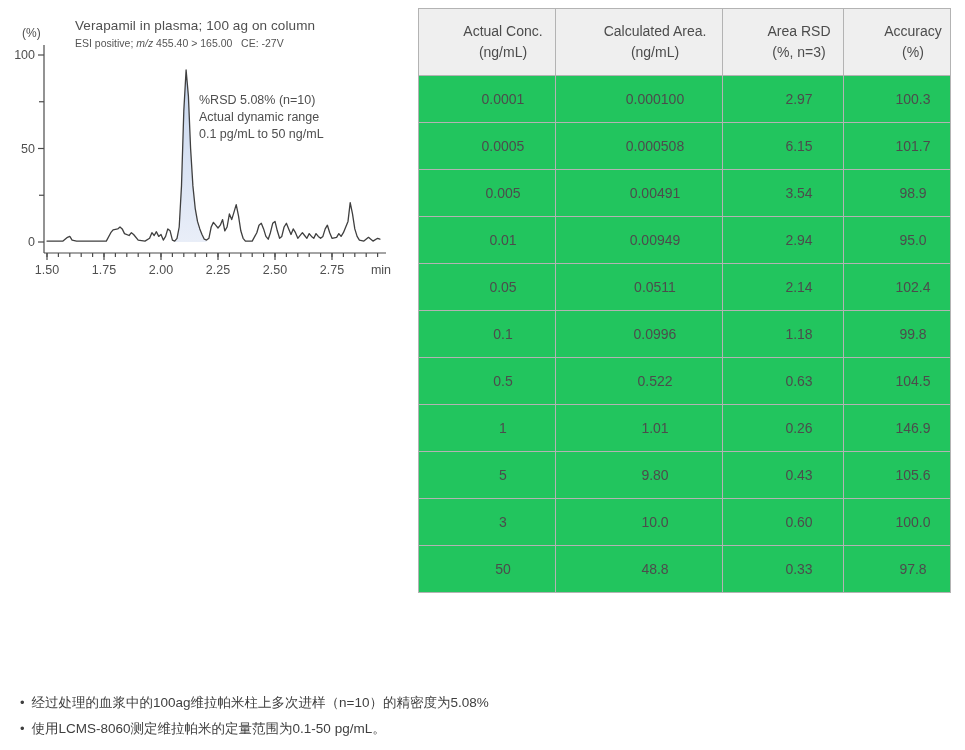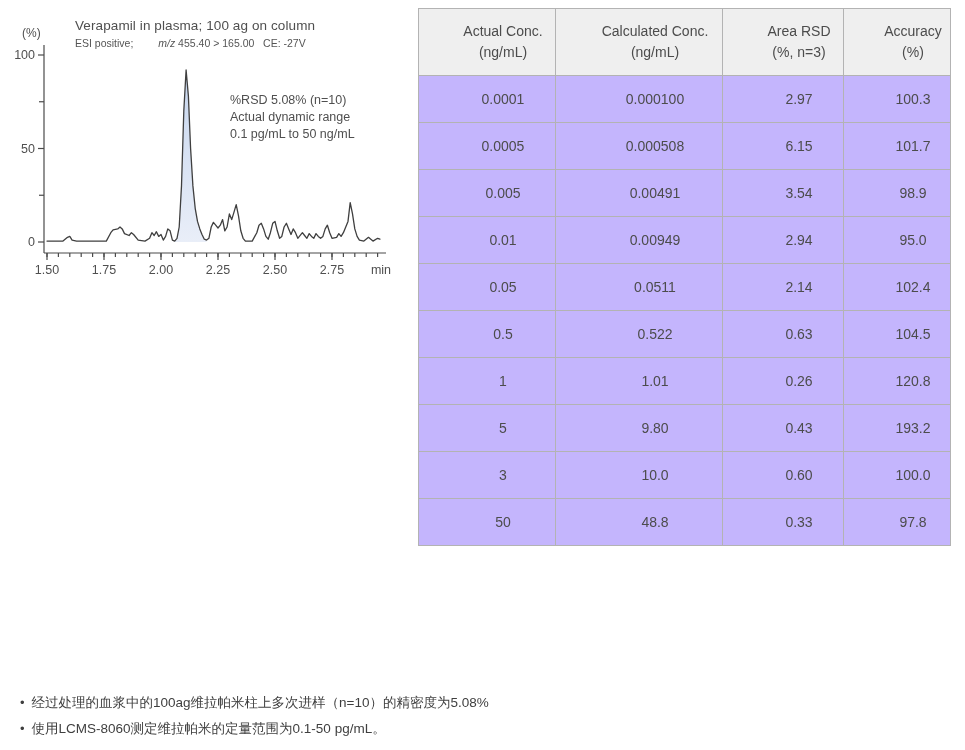--- a/index.html
+++ b/index.html
@@ -24,27 +24,27 @@
   }
   #chrom-svg { position: absolute; left: 0; top: 0; }
   .chart-title {
     position: absolute; left: 67px; top: 10px;
     font-size: 13.5px; color: #4f4f4f; letter-spacing: 0.1px; text-align: center;
   }
   .chart-subtitle {
     position: absolute; left: 67px; top: 29px;
     font-size: 10.5px; color: #555555; white-space: pre;
   }
-  .chart-subtitle .mz { font-style: italic; margin-left: 22px; }
+  .chart-subtitle .mz { font-style: italic; }
   .y-unit-label {
     position: absolute; left: 14px; top: 18px;
     font-size: 12px; color: #4f4f4f;
   }
   .annotation {
-    position: absolute; left: 222px; top: 84px;
+    position: absolute; left: 191px; top: 84px;
     font-size: 12.5px; color: #4f4f4f; line-height: 17px;
   }
 
   
   #results-table {
     position: absolute;
     left: 418px; top: 8px;
     width: 532px;
     border-collapse: collapse;
     table-layout: fixed;
@@ -58,21 +58,21 @@
     font-weight: normal;
     padding-left: 32px;
   }
   #results-table th {
     background: #efefef;
     height: 67px;
     line-height: 21px;
     font-size: 14px;
     color: #4c4c4c;
   }
-  #results-table td { height: 47px; background: #c4b5fd; }
+  #results-table td { height: 47px; background: #22c55e; }
   col.c1 { width: 137px; }
   col.c2 { width: 167px; }
   col.c3 { width: 121px; }
   col.c4 { width: 107px; }
 
   
   #notes {
     position: absolute;
     left: 20px; top: 690px;
     font-size: 13.5px;
@@ -174,21 +174,21 @@
         <col class="c3">
         <col class="c4">
     </colgroup>
     <thead>
       <tr>
         <th>
           <div>Actual Conc.</div>
           <div>(ng/mL)</div>
         </th>
         <th>
-          <div>Calculated Conc.</div>
+          <div>Calculated Area.</div>
           <div>(ng/mL)</div>
         </th>
         <th>
           <div>Area RSD</div>
           <div>(%, n=3)</div>
         </th>
         <th>
           <div>Accuracy</div>
           <div>(%)</div>
         </th>
@@ -219,36 +219,42 @@
           <td>2.94</td>
           <td>95.0</td>
         </tr>
         <tr>
           <td>0.05</td>
           <td>0.0511</td>
           <td>2.14</td>
           <td>102.4</td>
         </tr>
         <tr>
+          <td>0.1</td>
+          <td>0.0996</td>
+          <td>1.18</td>
+          <td>99.8</td>
+        </tr>
+        <tr>
           <td>0.5</td>
           <td>0.522</td>
           <td>0.63</td>
           <td>104.5</td>
         </tr>
         <tr>
           <td>1</td>
           <td>1.01</td>
           <td>0.26</td>
-          <td>120.8</td>
+          <td>146.9</td>
         </tr>
         <tr>
           <td>5</td>
           <td>9.80</td>
           <td>0.43</td>
-          <td>193.2</td>
+          <td>105.6</td>
         </tr>
         <tr>
           <td>3</td>
           <td>10.0</td>
           <td>0.60</td>
           <td>100.0</td>
         </tr>
         <tr>
           <td>50</td>
           <td>48.8</td>

